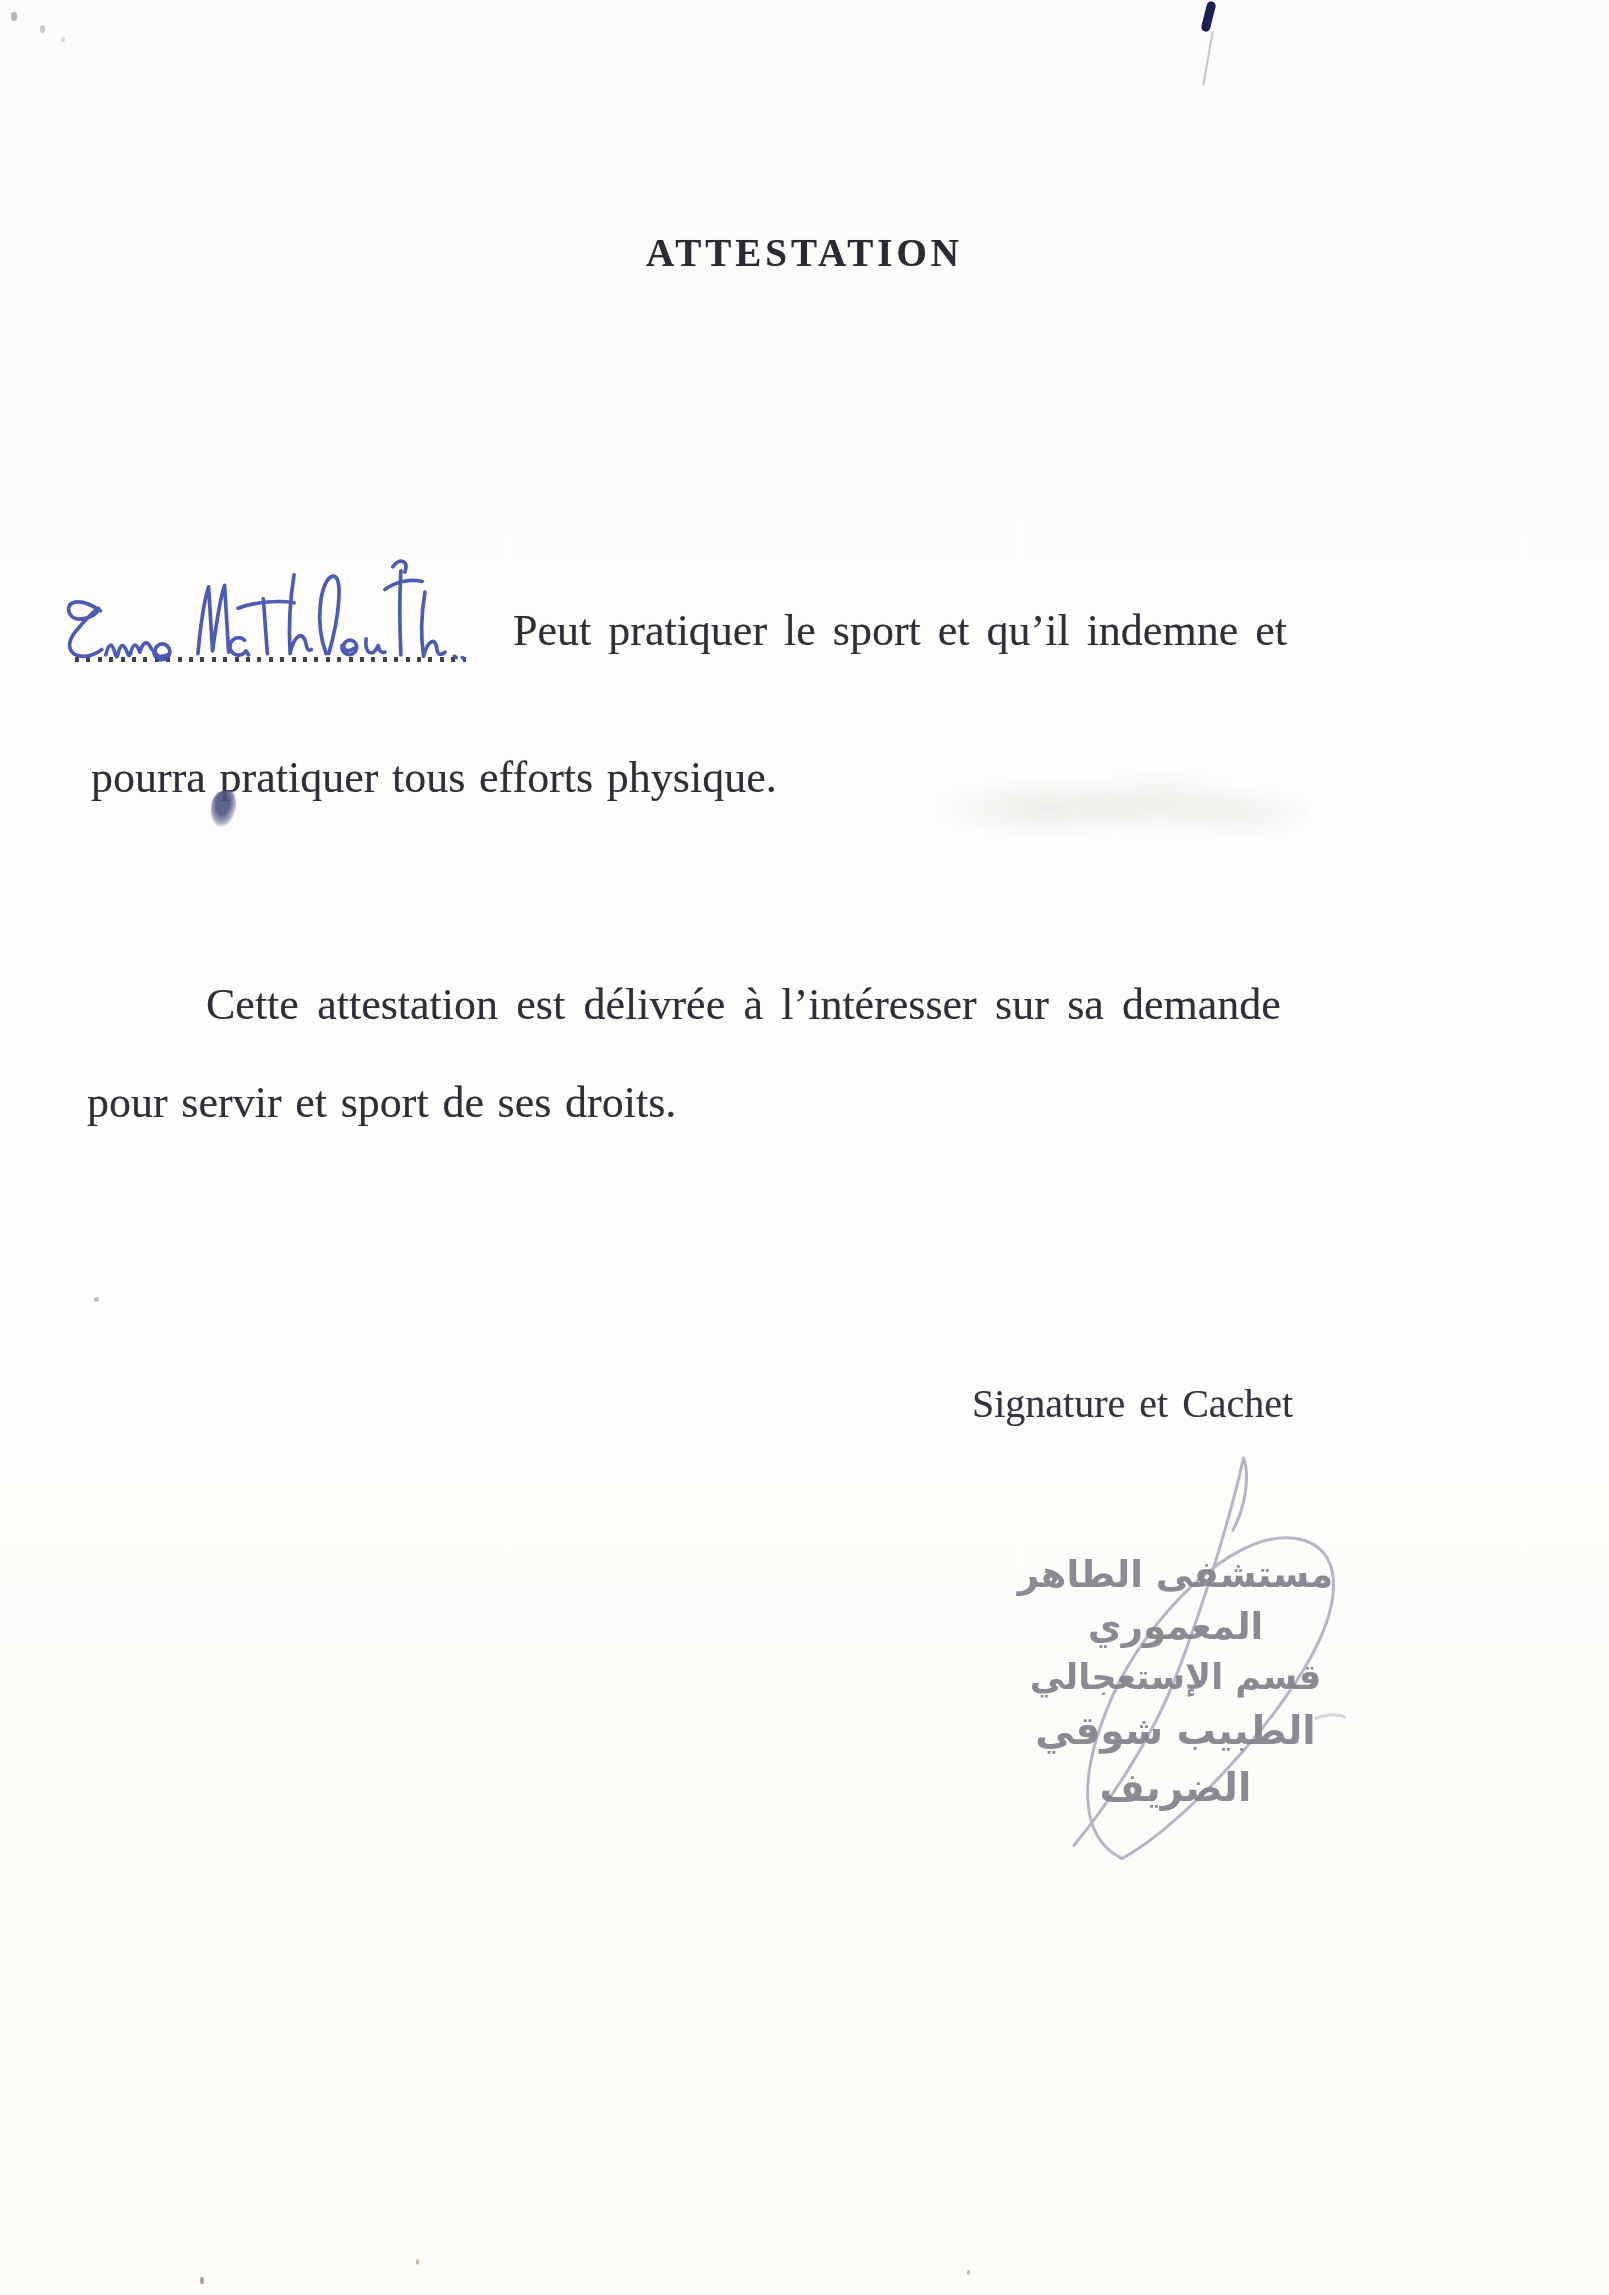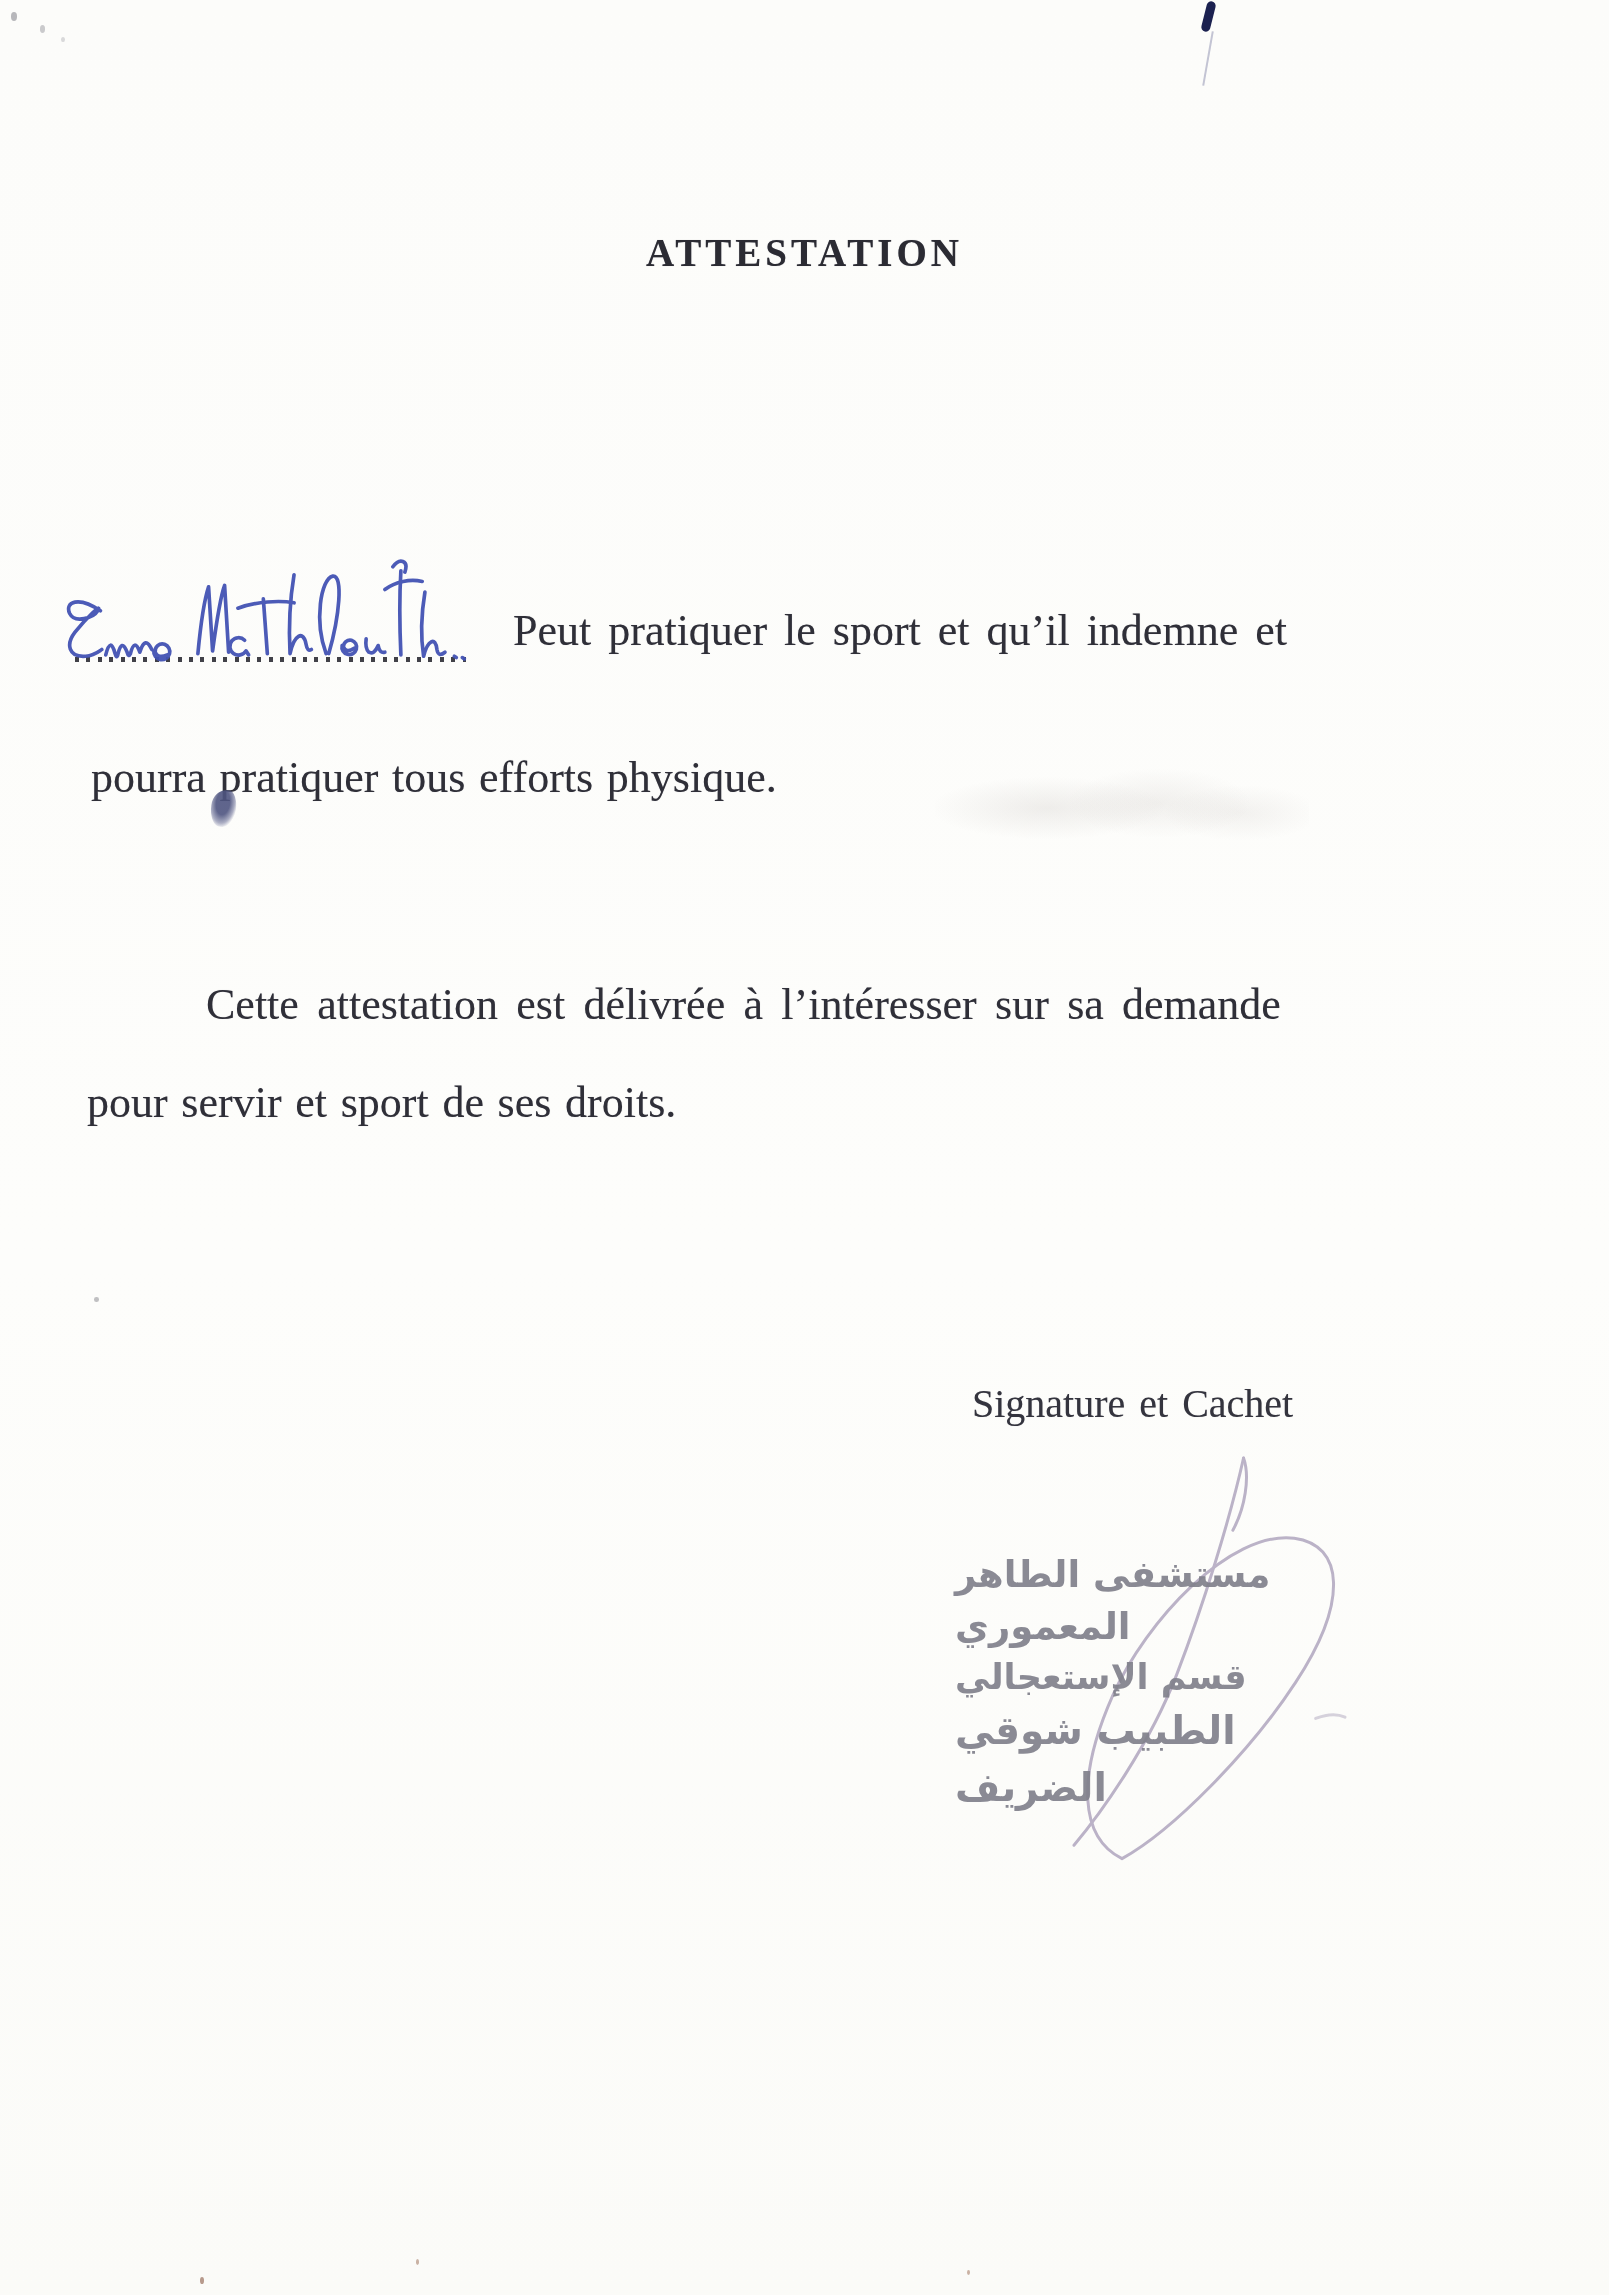--- a/index.html
+++ b/index.html
@@ -43,21 +43,21 @@
     clip:rect(0 0 0 0);white-space:nowrap;
   }
   .sig-caption{
     top:1380px;left:972px;
     font-size:40px;word-spacing:4px;
     color:#34343e;white-space:nowrap;
     text-shadow:0 0 0.7px rgba(45,45,60,.3);
   }
   .stamp{
     top:1549px;left:955px;width:441px;
-    text-align:left;
+    text-align:center;
     direction:rtl;
     font-family:"DejaVu Sans", sans-serif;
     font-weight:bold;
     color:#81818c;
     filter:blur(0.4px);
     opacity:.92;
   }
   .stamp-line1{font-size:37px;line-height:52px;}
   .stamp-line2{font-size:35px;line-height:49px;}
   .stamp-line3{font-size:39px;line-height:57px;}

